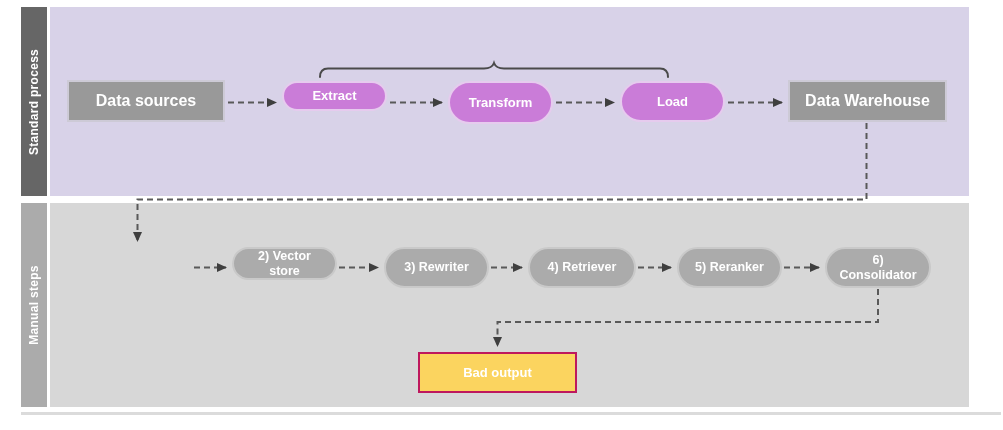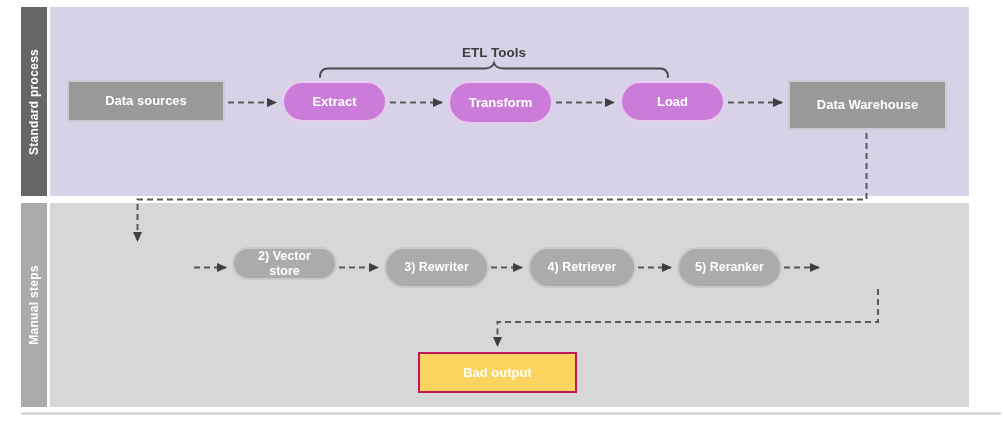--- a/index.html
+++ b/index.html
@@ -13,31 +13,31 @@
   #body-standard{position:absolute;left:50px;top:7px;width:919px;height:189px;background:var(--lane_standard_bg,#D8D2E8);z-index:0;}
   #bar-manual{left:21px;top:203px;width:26px;height:204px;background:var(--lane_manual_bar,#ABABAB);}
   #body-manual{position:absolute;left:50px;top:203px;width:919px;height:204px;background:var(--lane_manual_bg,#D7D7D7);z-index:0;}
   #bottom-rule{position:absolute;left:21px;top:412px;width:980px;height:3px;background:#DBDBDB;z-index:0;}
 
   
   .overlay{position:absolute;left:0;top:0;z-index:2;}
 
   
   .node{position:absolute;display:flex;align-items:center;justify-content:center;color:#ffffff;font-weight:bold;text-align:center;line-height:1.18;z-index:3;box-sizing:border-box;}
-  .rect{background:var(--process_node,#999999);border:2px solid #CDCAD6;font-size:13px;}
+  .rect{background:var(--process_node,#999999);border:2px solid #CDCAD6;font-size:16px;}
   .pill{border-radius:22px;font-size:12.5px;padding:2px 8px;}
   .pill.etl{background:var(--etl_node,#CA7CD8);border:2px solid #E6CBEE;font-size:13px;}
   .pill.manual{background:var(--manual_node,#ABABAB);border:2px solid #C9C9C9;}
   .bad{background:var(--bad_output_node,#FBD45F);border:2px solid #be185d;font-size:13px;}
 
   #node-data-sources{left:67px;top:80px;width:158px;height:42px;}
-  #node-extract{left:282px;top:81px;width:105px;height:41px;}
+  #node-extract{left:282px;top:81px;width:105px;height:30px;}
   #node-transform{left:448px;top:81px;width:105px;height:43px;}
   #node-load{left:620px;top:81px;width:105px;height:41px;}
-  #node-data-warehouse{left:788px;top:80px;width:159px;height:50px;}
+  #node-data-warehouse{left:788px;top:80px;width:159px;height:42px;}
 
   #node-chunker{left:85px;top:247px;width:107px;height:41px;}
   #node-vector-store{left:232px;top:247px;width:105px;height:33px;}
   #node-rewriter{left:384px;top:247px;width:105px;height:41px;text-align:right;}
   #node-retriever{left:528px;top:247px;width:108px;height:41px;}
   #node-reranker{left:677px;top:247px;width:105px;height:41px;}
   #node-consolidator{left:825px;top:247px;width:106px;height:41px;}
   #node-bad-output{left:418px;top:352px;width:159px;height:41px;}
 
   
@@ -73,27 +73,27 @@
       <path d="M194 267.5 H226" marker-end="url(#ah)"></path>
       <path d="M339 267.5 H378" marker-end="url(#ah)"></path>
       <path d="M491 267.5 H522" marker-end="url(#ah)"></path>
       <path d="M638 267.5 H671" marker-end="url(#ah)"></path>
       <path d="M784 267.5 H819" marker-end="url(#ah)"></path>
       <path d="M878 289 V322 H497.5 V346" marker-end="url(#ah)"></path>
     </g>
     <path d="M320 77 Q320 68.5 328 68.5 L484 68.5 Q492 68.5 494 63 Q496 68.5 504 68.5 L660 68.5 Q668 68.5 668 77" stroke="#4A4A4A" stroke-width="2" fill="none" stroke-linecap="round"></path>
   </svg>
 
-  <div id="etl-tools-label">ETL Tools</div>
 
   <div class="node rect" id="node-data-sources">Data sources</div>
   <div class="node pill etl" id="node-extract">Extract</div>
   <div class="node pill etl" id="node-transform">Transform</div>
   <div class="node pill etl" id="node-load">Load</div>
   <div class="node rect" id="node-data-warehouse">Data Warehouse</div>
 
   <div class="node pill manual" id="node-vector-store">2) Vector store</div>
   <div class="node pill manual" id="node-rewriter">3) Rewriter</div>
   <div class="node pill manual" id="node-retriever">4) Retriever</div>
   <div class="node pill manual" id="node-reranker">5) Reranker</div>
+  <div class="node pill manual" id="node-consolidator">6) Consolidator</div>
   <div class="node bad" id="node-bad-output">Bad output</div>
 
 </div>
 
 </body></html>

